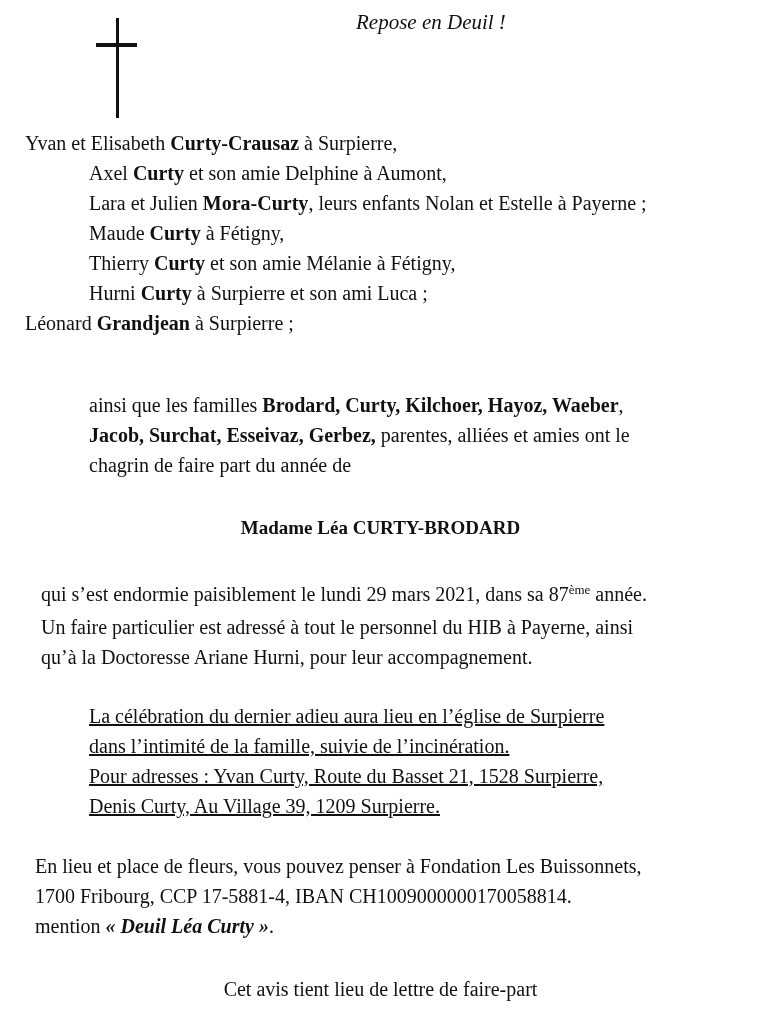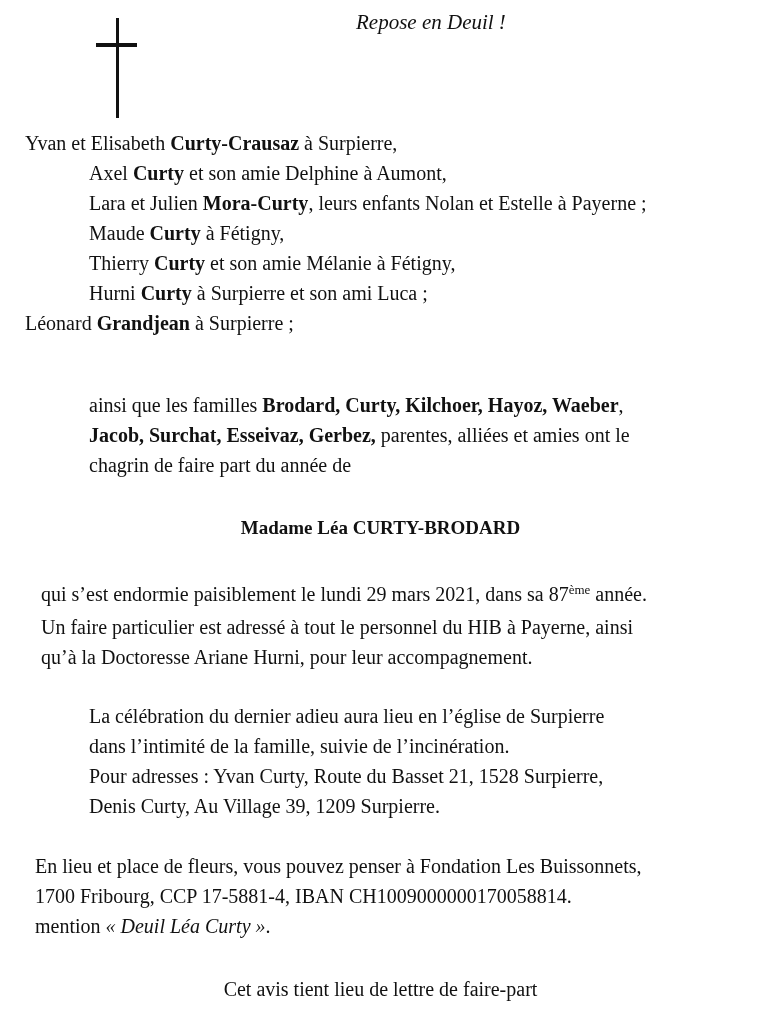--- a/index.html
+++ b/index.html
@@ -12,21 +12,21 @@
     font-family: "Liberation Serif", "DejaVu Serif", serif;
     overflow: hidden;
   }
   .line {
     line-height: 30px;
     font-size: 20px;
     white-space: nowrap;
   }
   .indent { margin-left: 64px; }
   .b { font-weight: bold; }
-  .i { font-style: italic; }
+  .i { font-style: italic; font-weight: bold; }
   .sup { font-size: 13px; position: relative; top: -7px; }
 
   .epitaph {
     position: absolute;
     top: 8px;
     left: 356px;
     font-style: italic;
     font-size: 21px;
     line-height: 28px;
   }
@@ -53,21 +53,21 @@
   .families-para  { position: absolute; top: 390px; left: 89px; right: 10px; }
   .deceased-name  {
     position: absolute;
     top: 510px; left: 0; width: 100%;
     text-align: center;
     font-weight: bold;
     font-size: 19px;
     line-height: 36px;
   }
   .death-para     { position: absolute; top: 579px; left: 25px; right: 10px; margin-left: 16px; }
-  .ceremony-para  { position: absolute; top: 701px; left: 89px; right: 2px; }
+  .ceremony-para  { position: absolute; top: 701px; left: 89px; right: 2px; text-decoration: underline; }
   .donations-para { position: absolute; top: 851px; left: 25px; right: 10px; margin-left: 10px; }
   .footer-line {
     position: absolute;
     top: 975px; left: 0; width: 100%;
     text-align: center;
     font-size: 20px;
     line-height: 28px;
   }
 </style>
 </head>

